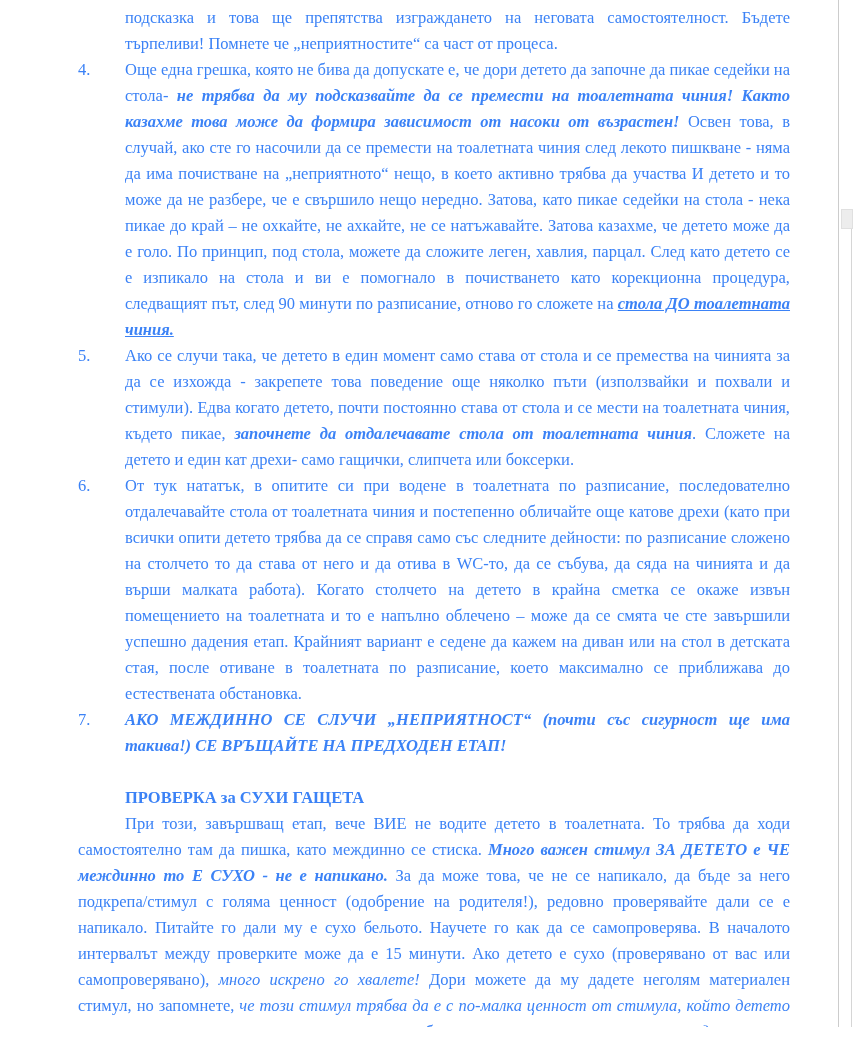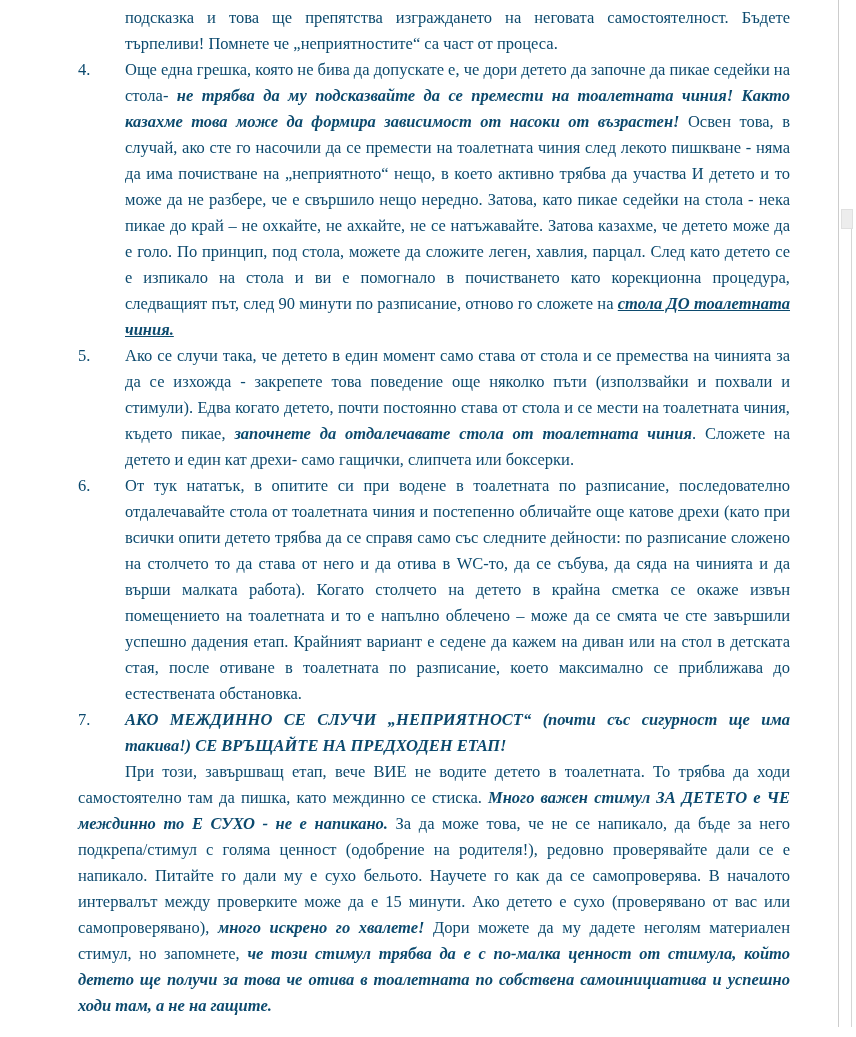--- a/index.html
+++ b/index.html
@@ -9,21 +9,21 @@
     height: 1037px;
     overflow: hidden;
     background: #ffffff;
   }
   .page {
     position: relative;
     width: 856px;
     height: 1027px;
     background: #ffffff;
     font-family: "Liberation Serif", "DejaVu Serif", serif;
-    color: #0c4a6e;
+    color: #3b82f6;
     overflow: hidden;
   }
   .content {
     position: absolute;
     left: 78px;
     top: 5px;
     width: 712px;
     font-size: 16.5px;
     line-height: 26px;
     text-align: justify;
@@ -38,21 +38,21 @@
   .list-item .li-content { flex: 1 1 auto; text-align: justify; }
   .heading {
     padding-left: 47px;
     margin-top: 26px;
     font-weight: bold;
   }
   .paragraph { text-indent: 47px; }
   
   .r-normal { font-style: normal; font-weight: normal; }
   .r-bold { font-weight: bold; }
-  .r-italic { font-style: italic; font-weight: bold; }
+  .r-italic { font-style: italic; }
   .r-bold-italic { font-weight: bold; font-style: italic; font-family: Liberation Serif, serif; }
   .r-bold-italic-underline { font-weight: bold; font-style: italic; text-decoration: underline; }
   
   .edge-line-a {
     position: absolute;
     left: 838px; top: 0; width: 1px; height: 1037px;
     background: #cccccc;
   }
   .edge-line-b {
     position: absolute;
@@ -91,20 +91,21 @@
         <span class="li-content"><span class="r-normal">Ако се случи така, че детето в един момент само става от стола и се премества на чинията за да се изхожда -  закрепете това поведение още няколко пъти (използвайки и похвали и стимули). Едва когато детето, почти постоянно става от стола и се мести на тоалетната чиния, където пикае,  </span><span class="r-bold-italic">започнете да отдалечавате стола от тоалетната чиния</span><span class="r-normal">. Сложете на детето и един кат дрехи- само гащички,  слипчета или боксерки.</span></span>
       </div>
       <div class="block list-item">
         <span class="num">6.</span>
         <span class="li-content"><span class="r-normal">От тук нататък, в опитите си при водене в тоалетната по разписание, последователно отдалечавайте стола от тоалетната чиния и постепенно обличайте още катове дрехи (като при всички опити детето трябва да се справя само със следните дейности: по разписание сложено на столчето  то да става от него и да отива в WC-то, да се събува, да сяда на чинията и да върши малката работа). Когато столчето на детето в крайна сметка се окаже извън помещението на тоалетната и то е напълно облечено – може да се смята че сте завършили успешно дадения етап. Крайният вариант е седене да кажем на диван или на стол в детската  стая, после отиване в тоалетната по разписание, което максимално се приближава до естествената обстановка.</span></span>
       </div>
       <div class="block list-item">
         <span class="num">7.</span>
         <span class="li-content"><span class="r-bold-italic">АКО МЕЖДИННО СЕ СЛУЧИ „НЕПРИЯТНОСТ“ (почти със сигурност ще има такива!) СЕ ВРЪЩАЙТЕ НА ПРЕДХОДЕН ЕТАП!</span></span>
       </div>
+      <div class="block heading"><span class="r-bold">ПРОВЕРКА за СУХИ ГАЩЕТА</span></div>
       <div class="block paragraph"><span class="r-normal">При този, завършващ етап, вече ВИЕ не водите детето в тоалетната. То трябва да ходи самостоятелно там да пишка, като междинно се стиска. </span><span class="r-bold-italic">Много важен стимул ЗА ДЕТЕТО е ЧЕ  междинно то Е СУХО -  не е напикано.</span><span class="r-normal"> За да може това, че не се напикало, да бъде за него подкрепа/стимул с голяма ценност (одобрение на родителя!), редовно проверявайте дали се е напикало. Питайте го дали му е сухо бельото. Научете го как да се самопроверява. В началото интервалът между проверките може да е 15 минути. Ако детето е сухо (проверявано от вас или самопроверявано), </span><span class="r-italic">много искрено го хвалете!</span><span class="r-normal"> Дори можете да му дадете неголям материален стимул, но запомнете, </span><span class="r-italic">че този стимул трябва да е с по-малка ценност от стимула, който детето ще получи за това че отива в тоалетната по собствена самоинициатива и успешно ходи там, а не на гащите.</span></div>
     </div>
 
   <div class="edge-line-a"></div>
   <div class="edge-line-b"></div>
   <div class="scroll-thumb"></div>
 
   <div class="page-number">93</div>
 </div>
 

